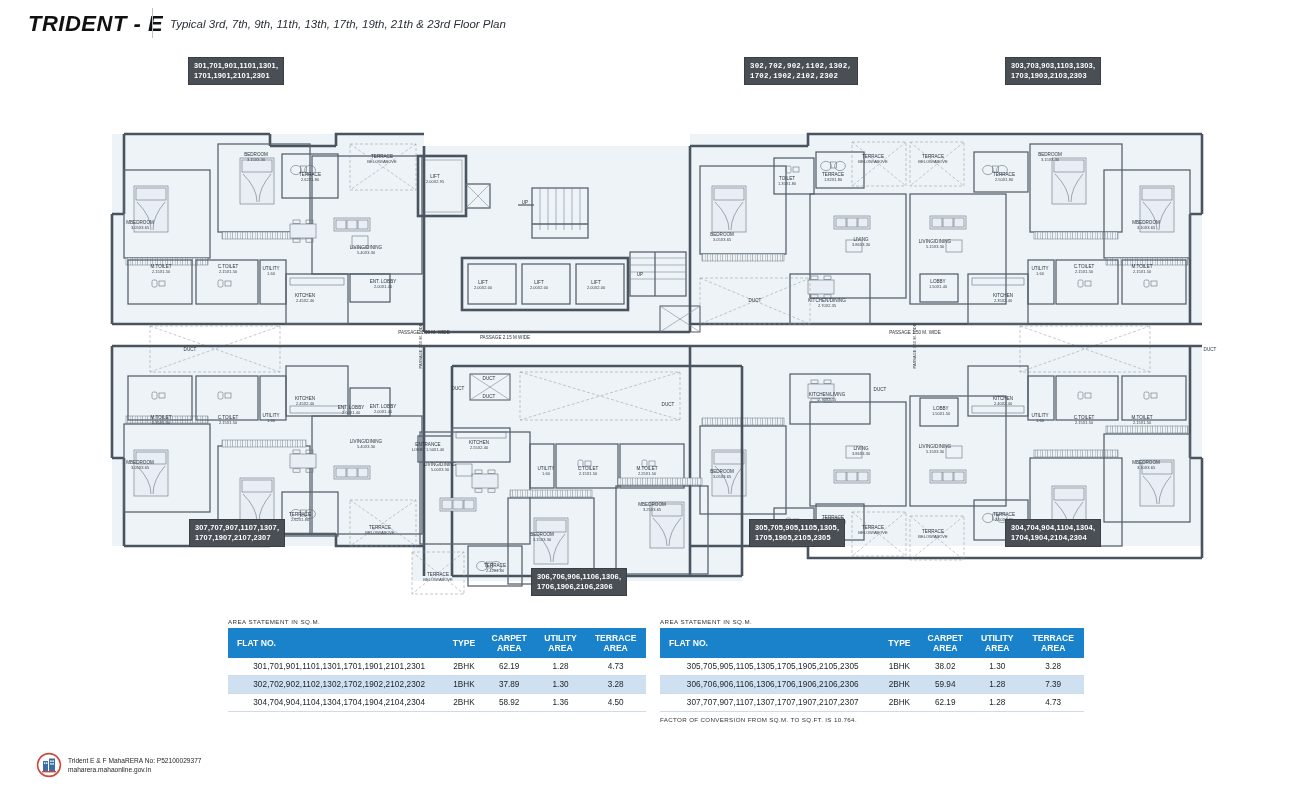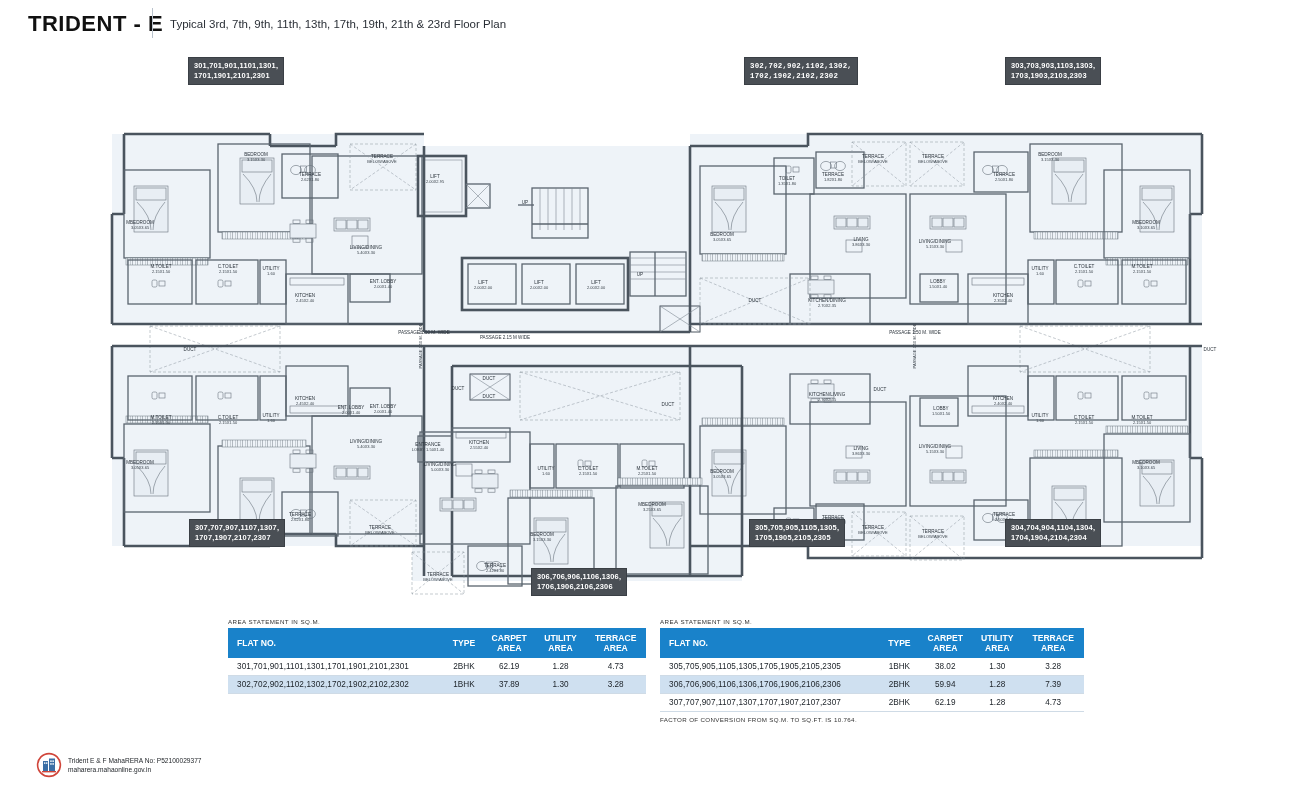--- a/index.html
+++ b/index.html
@@ -5,21 +5,21 @@
   html,body{margin:0;padding:0;}
   body{
     width:1306px;height:802px;
     background:#ffffff;
     font-family:"Liberation Sans",sans-serif;
     color:#1a1a1a;
     overflow:hidden;
     position:relative;
   }
   
-  #header{position:absolute;left:0;top:0;width:1276px;height:48px;}
+  #header{position:absolute;left:0;top:0;width:1276px;height:48px;font-style:italic;}
   #title{position:absolute;left:28px;top:11px;font-size:22px;font-weight:bold;letter-spacing:.5px;color:#111;}
   #title-sep{position:absolute;left:152px;top:8px;width:1px;height:30px;background:#b9c2cc;}
   #subtitle{position:absolute;left:170px;top:18px;font-size:11.5px;color:#2a2f36;}
 
   
   #plan{position:absolute;left:0;top:46px;width:1306px;height:566px;background:#ffffff;}
   #plan svg{display:block;}
 
   
   .flat-tag{
@@ -37,21 +37,21 @@
   table.area thead th{
     background:#1982ca;color:#fff;font-weight:bold;
     font-size:8.6px;padding:5px 4px;text-align:center;vertical-align:middle;
     line-height:10px;
   }
   table.area thead th.flatno{text-align:left;padding-left:9px;}
   table.area tbody td{
     padding:4px 4px;text-align:center;color:#20262c;
     border-bottom:1px solid #cfdbe6;
   }
-  table.area tbody td.flatno{text-align:left;padding-left:9px;letter-spacing:.1px;margin-top:13px;}
+  table.area tbody td.flatno{text-align:center;padding-left:9px;letter-spacing:.1px;margin-top:13px;}
   table.area tbody tr:nth-child(even){background:#cfe0f0;}
   table.area tbody tr:nth-child(odd){background:#ffffff;}
   .tbl-foot{font-size:6.2px;color:#333;letter-spacing:.35px;margin-top:4px;}
 
   
   #footer{position:absolute;left:0;top:742px;width:1306px;height:60px;}
   #rera{position:absolute;left:36px;top:10px;display:flex;align-items:center;gap:6px;}
   #rera-text{font-size:6.6px;line-height:9px;color:#23272b;}
 </style>
 </head>
@@ -755,20 +755,27 @@
             <td>62.19</td>
             <td>1.28</td>
             <td>4.73</td>
           </tr>
           <tr>
             <td class="flatno">302,702,902,1102,1302,1702,1902,2102,2302</td>
             <td>1BHK</td>
             <td>37.89</td>
             <td>1.30</td>
             <td>3.28</td>
+          </tr>
+          <tr>
+            <td class="flatno">304,704,904,1104,1304,1704,1904,2104,2304</td>
+            <td>2BHK</td>
+            <td>58.92</td>
+            <td>1.36</td>
+            <td>4.50</td>
           </tr>
         </tbody>
       </table>
     <div class="tbl-foot"></div>
   </div>
   <div class="tbl-wrap" id="tbl-right" style="left:660px;width:424px;">
     <div class="tbl-cap">AREA STATEMENT IN SQ.M.</div>
     <table class="area" id="table-right" style="width:424px;">
         <thead>
           <tr>

